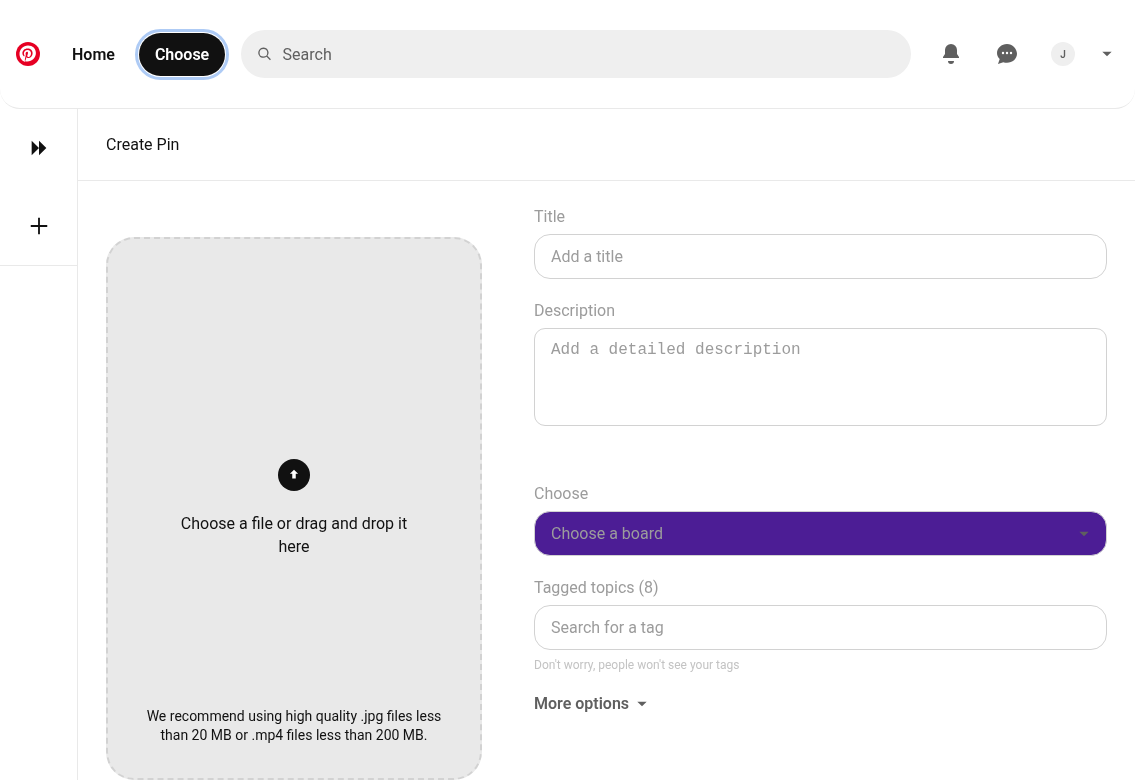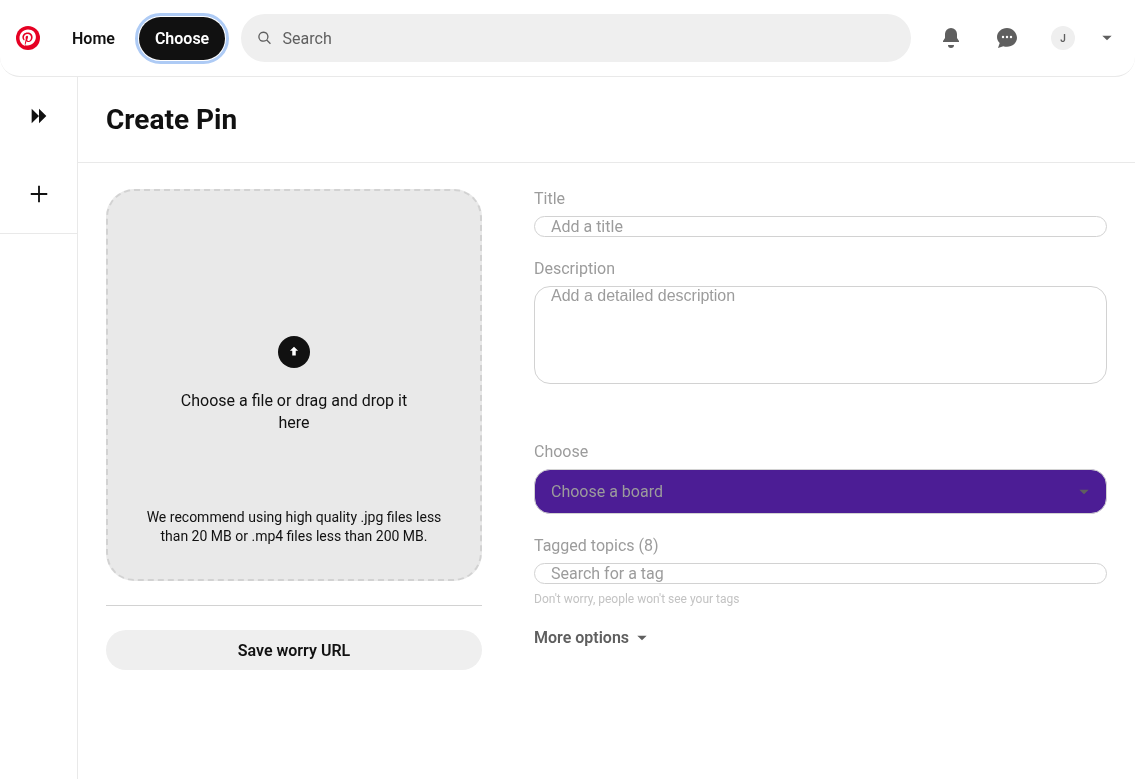--- a/index.html
+++ b/index.html
@@ -3,56 +3,56 @@
   <meta charset="utf-8">
   <style>
     * { margin: 0; padding: 0; box-sizing: border-box; font-family: -apple-system, BlinkMacSystemFont, "Segoe UI", Roboto, sans-serif; }
     body { background: #fff; width: 1135px; height: 780px; overflow: hidden; }
     
     
     .header { display: flex; align-items: center; padding: 14px 16px; gap: 8px; border-bottom: 1px solid #e9e9e9; border-radius: 20px; }
     .logo { width: 24px; height: 24px; margin-right: 8px; }
     .nav-btn { font-weight: 600; font-size: 16px; padding: 12px 16px; border-radius: 24px; cursor: pointer; border: none; background: transparent; color: #111; }
     .nav-btn.active { background: #111; color: #fff; outline: 3px solid #aecbf5; outline-offset: 1px; }
-    .search-bar { flex: 1; display: flex; align-items: center; background: #efefef; border-radius: 24px; padding: 0 16px; height: 48px; margin: 0 8px; }
+    .search-bar { flex: 1; display: flex; align-items: center; background: #efefef; border-radius: 24px; padding: 0 16px; height: 48px; margin: 16px 8px; }
     .search-bar svg { margin-right: 10px; }
     .search-input { border: none; background: transparent; font-size: 16px; outline: none; width: 100%; color: #5f5f5f; }
     .search-input::placeholder { color: #5f5f5f; }
     .header-icon { width: 48px; height: 48px; display: flex; align-items: center; justify-content: center; cursor: pointer; border-radius: 50%; }
     .avatar { width: 24px; height: 24px; border-radius: 50%; background: #efefef; display: flex; align-items: center; justify-content: center; font-size: 10px; font-weight: 600; color: #5f5f5f; }
     
     
     .layout { display: flex; height: calc(780px - 78px); }
     .sidebar { width: 78px; border-right: 1px solid #e9e9e9; display: flex; flex-direction: column; align-items: center; }
     .sidebar-item { width: 78px; height: 78px; display: flex; align-items: center; justify-content: center; cursor: pointer; }
     .sidebar-item:first-child { border-bottom: 1px solid transparent; }
     .sidebar .divider { width: 78px; border-bottom: 1px solid #e9e9e9; }
     
     
     .main { flex: 1; display: flex; flex-direction: column; }
     .page-header { padding: 26px 28px; border-bottom: 1px solid #e9e9e9; }
-    .page-title { font-size: 28px; font-weight: 700; color: #111; }
+    .page-title { font-size: 16px; font-weight: 400; color: #111; }
     .content { display: flex; padding: 26px 28px 0 28px; gap: 52px; overflow-y: auto; }
     
     
     .left-col { width: 376px; flex-shrink: 0; }
-    .drop-zone { width: 376px; height: 392px; border: 2px dashed #d2d2d2; border-radius: 28px; background: #e9e9e9; display: flex; flex-direction: column; align-items: center; justify-content: center; padding: 20px; position: relative; cursor: pointer; }
+    .drop-zone { width: 376px; height: 543px; border: 2px dashed #d2d2d2; border-radius: 28px; background: #e9e9e9; display: flex; flex-direction: column; align-items: center; justify-content: center; padding: 20px; position: relative; cursor: pointer; margin-top: 30px; }
     .upload-icon { width: 32px; height: 32px; border-radius: 50%; background: #111; display: flex; align-items: center; justify-content: center; margin-bottom: 22px; }
     .drop-text { text-align: center; font-size: 16px; color: #111; line-height: 1.4; max-width: 240px; }
     .recommend-text { position: absolute; bottom: 32px; left: 24px; right: 24px; text-align: center; font-size: 14px; color: #111; line-height: 1.4; }
     .url-divider { border: none; border-top: 1px solid #d2d2d2; margin: 24px 0; }
     .save-url-btn { width: 100%; height: 40px; background: #efefef; border: none; border-radius: 24px; font-size: 16px; font-weight: 600; color: #111; cursor: pointer; }
     
     
     .right-col { flex: 1; max-width: 576px; }
     .field-group { margin-bottom: 22px; }
     .field-label { font-size: 16px; color: #9c9c9c; margin-bottom: 8px; display: block; }
-    .text-input, .textarea-input { width: 100%; border: 1px solid #d2d2d2; border-radius: 16px; padding: 0 16px; font-size: 16px; color: #111; outline: none; background: #fff; }
+    .text-input, .textarea-input { width: 100%; border: 1px solid #d2d2d2; border-radius: 16px; padding: 12px 16px; font-size: 16px; color: #111; outline: none; background: #fff; }
     .text-input::placeholder, .textarea-input::placeholder { color: #9c9c9c; }
-    .textarea-input { min-height: 98px; resize: none; font-family: Liberation Sans, sans-serif; }
+    .textarea-input { min-height: 98px; resize: none; font-family: Liberation Mono, monospace; border-radius: 11px; }
     .desc-group { margin-bottom: 54px; }
     .select-wrap { position: relative; }
     .select-input { width: 100%; border: 1px solid #d2d2d2; border-radius: 16px; padding: 12px 40px 12px 16px; font-size: 16px; color: #9c9c9c; outline: none; cursor: pointer; background: #4c1d95; }
     .select-chevron { position: absolute; right: 16px; top: 50%; transform: translateY(-50%); pointer-events: none; }
     .helper-text { font-size: 12px; color: #c3c3c3; margin-top: 8px; }
     .more-options { display: flex; align-items: center; gap: 6px; font-size: 16px; font-weight: 600; color: #5f5f5f; cursor: pointer; margin-top: 18px; }
   </style>
 </head>
 <body>
 

